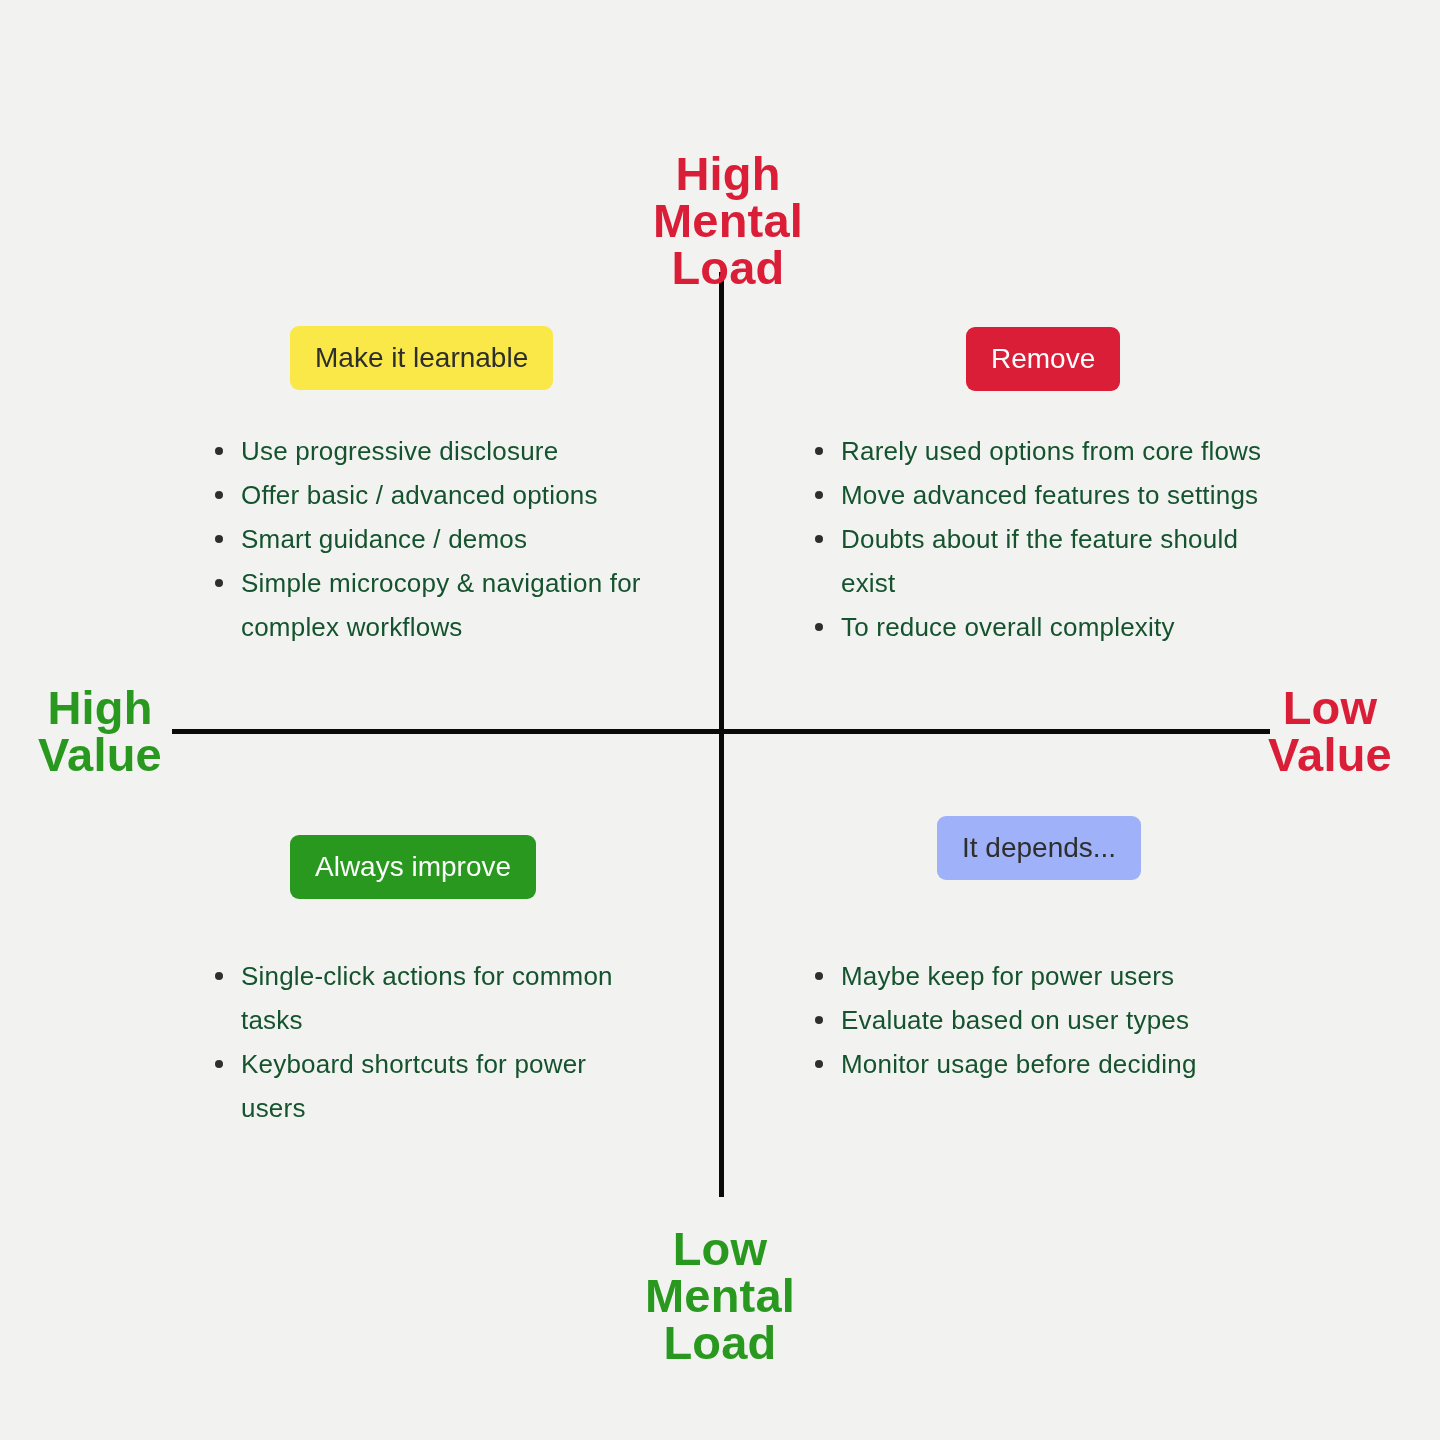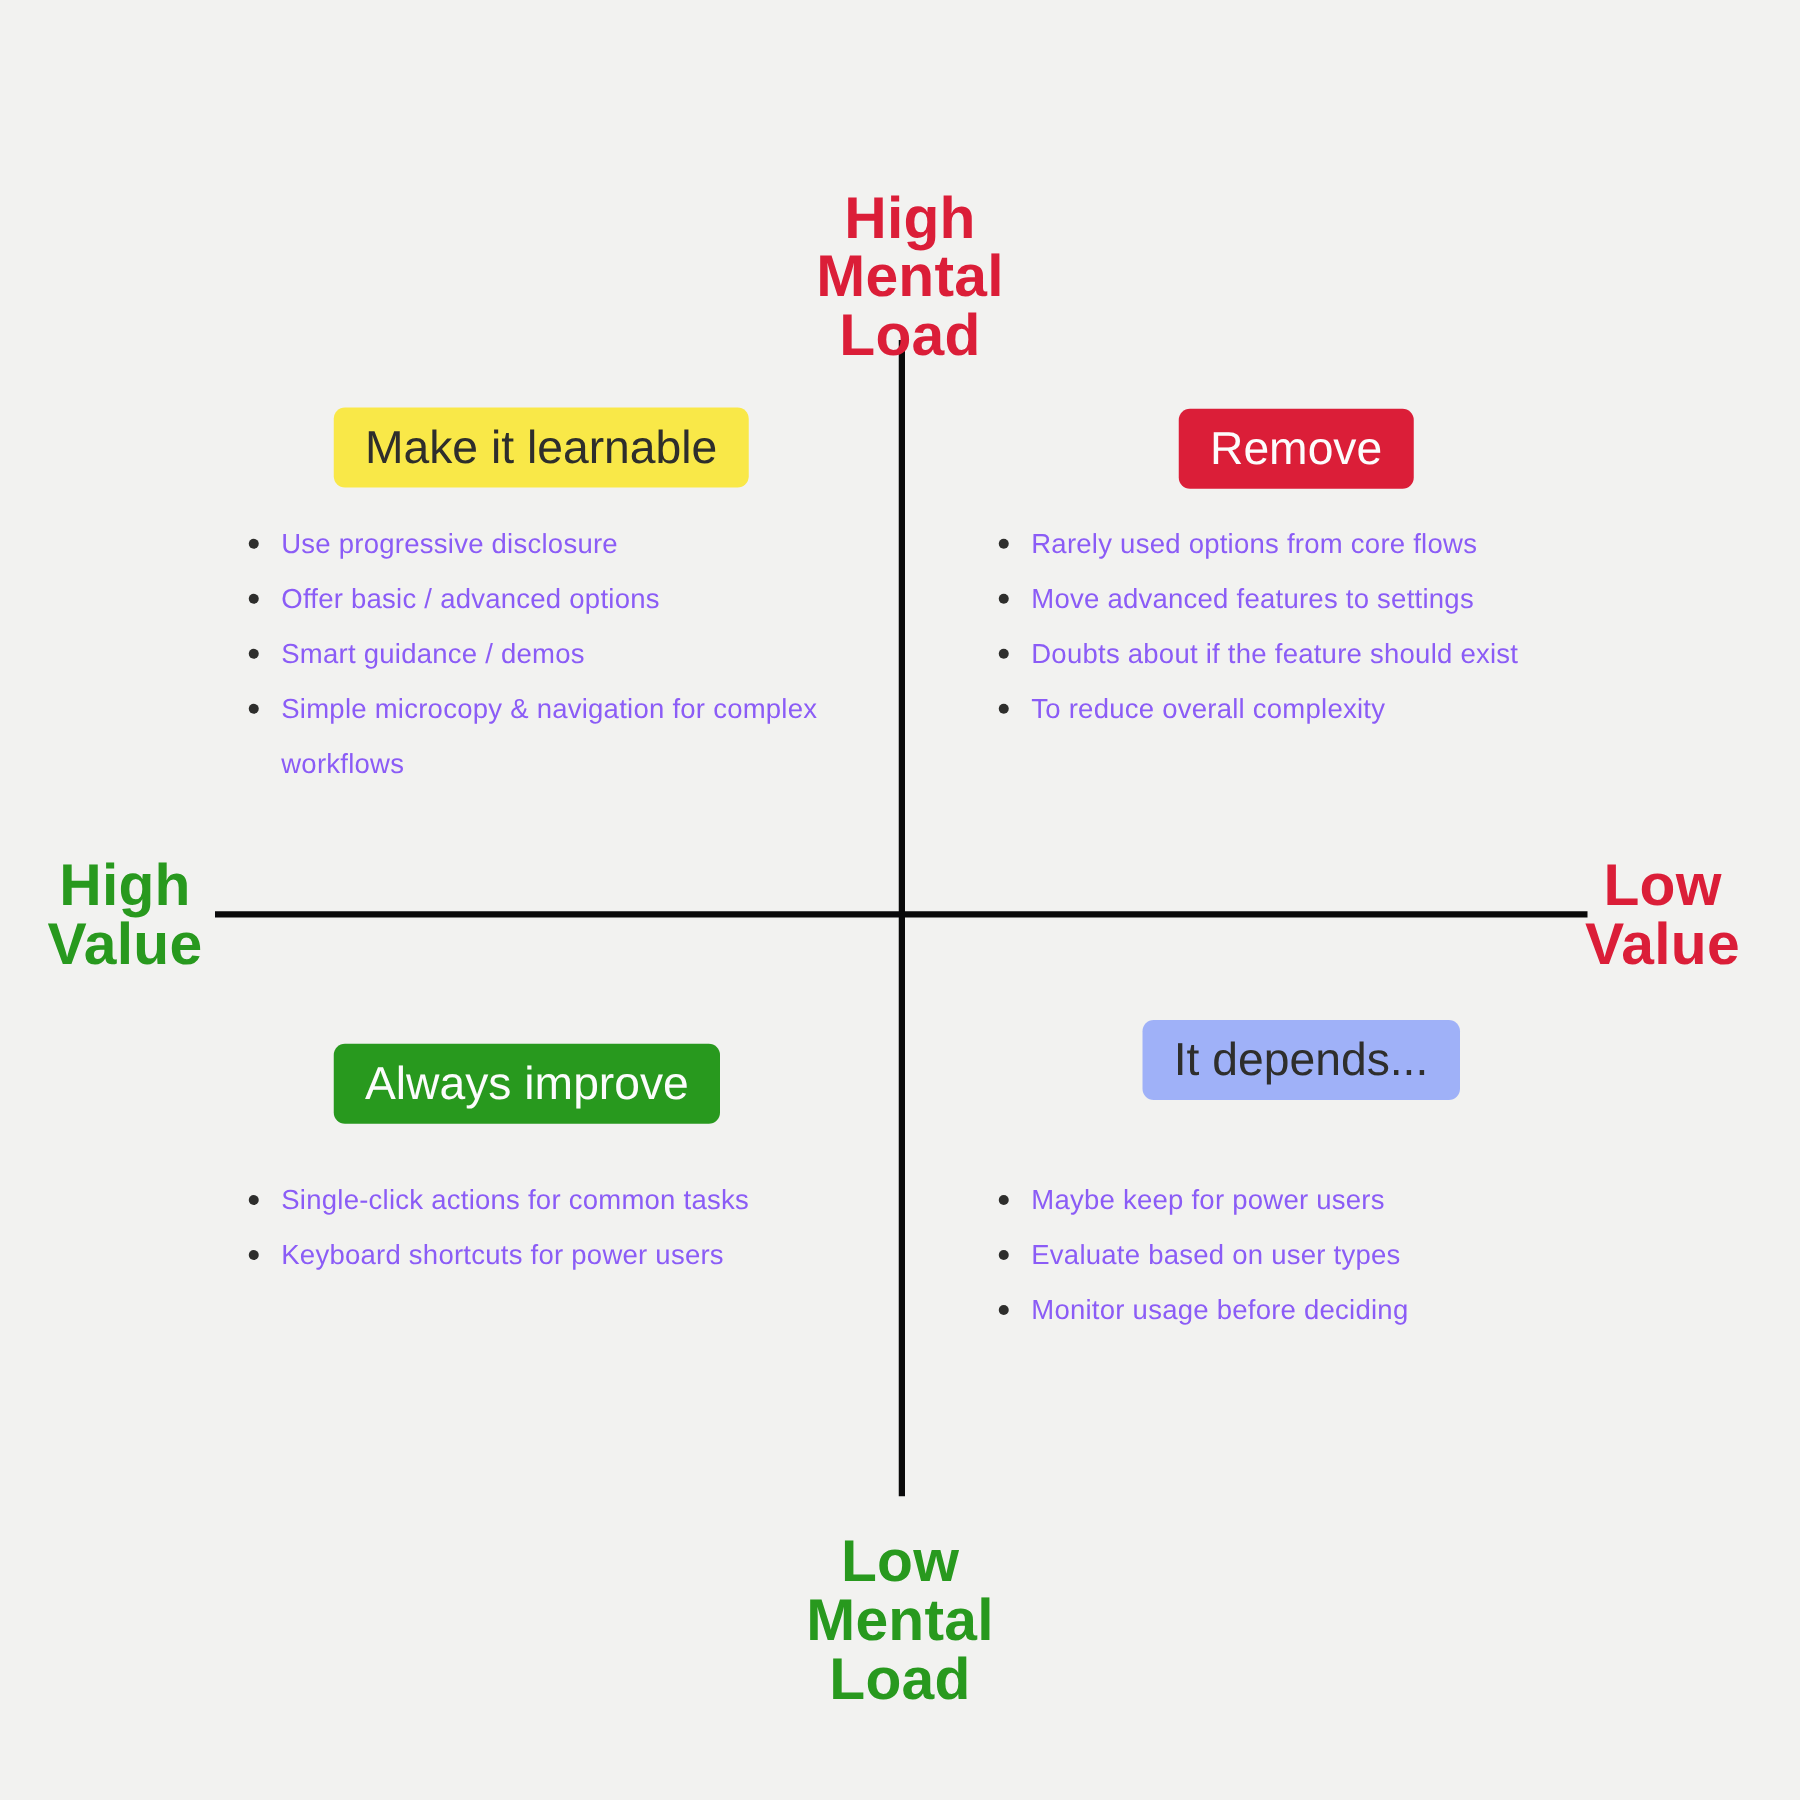--- a/index.html
+++ b/index.html
@@ -24,39 +24,40 @@
     letter-spacing: 0.2px;
   }
   .axis-top    { left: 608px;  top: 150px;  width: 240px; color: #DB1E38; }
   .axis-bottom { left: 600px;  top: 1225px; width: 240px; color: #28991E; text-align: center; }
   .axis-left   { left: 20px;   top: 684px;  width: 160px; color: #28991E; }
   .axis-right  { left: 1250px; top: 684px;  width: 160px; color: #DB1E38; }
 
   .badge {
     position: absolute;
     display: inline-block;
-    font-size: 37px;
+    font-size: 28px;
     line-height: 42px;
     padding: 11px 25px;
     border-radius: 9px;
     white-space: nowrap;
+    margin-left: 23px;
   }
   .badge-tl { left: 267px; top: 326px; background: #F9E848; color: #2E2E2C; }
   .badge-tr { left: 943px; top: 327px; background: #DB1E38; color: #FCFCFC; }
   .badge-bl { left: 267px; top: 835px; background: #28991E; color: #FCFCFC; }
   .badge-br { left: 914px; top: 816px; background: #9FB1F8; color: #2E2E2C; }
 
   ul.bullets {
     position: absolute;
-    margin: 0;
+    margin: 16px;
     padding: 0;
     list-style: none;
-    font-size: 22px;
+    font-size: 26px;
     line-height: 44px;
-    color: #8b5cf6;
+    color: #14532d;
     letter-spacing: 0.2px;
   }
   .bullets-tl { left: 196px; top: 413px; width: 460px; }
   .bullets-tr { left: 796px; top: 413px; width: 470px; }
   .bullets-bl { left: 196px; top: 938px; width: 440px; }
   .bullets-br { left: 796px; top: 938px; width: 470px; }
 
   ul.bullets li { position: relative; padding-left: 29px; }
   ul.bullets li::before {
     content: "";

